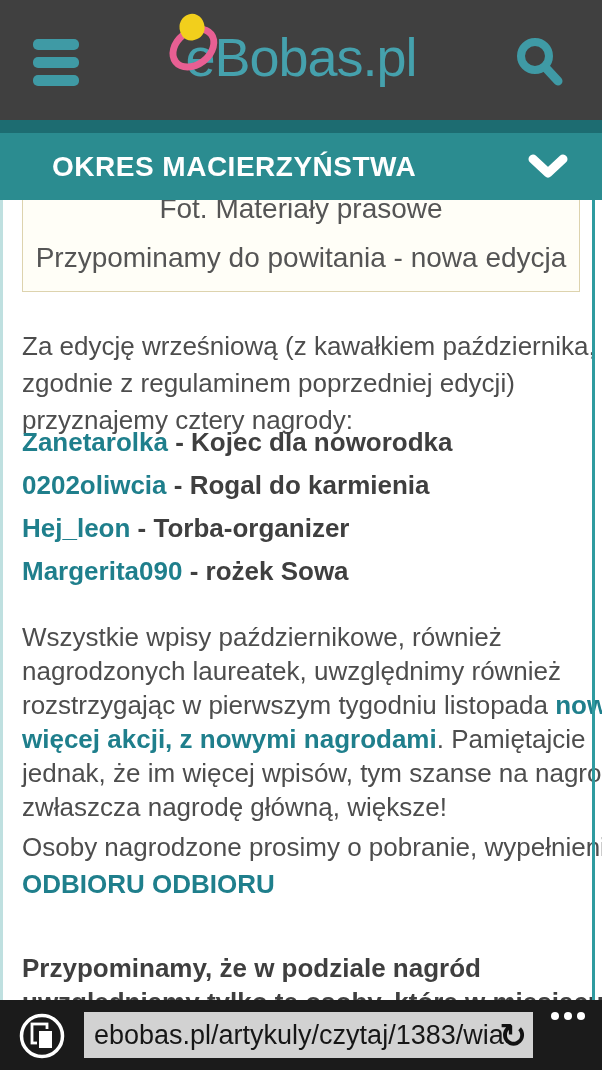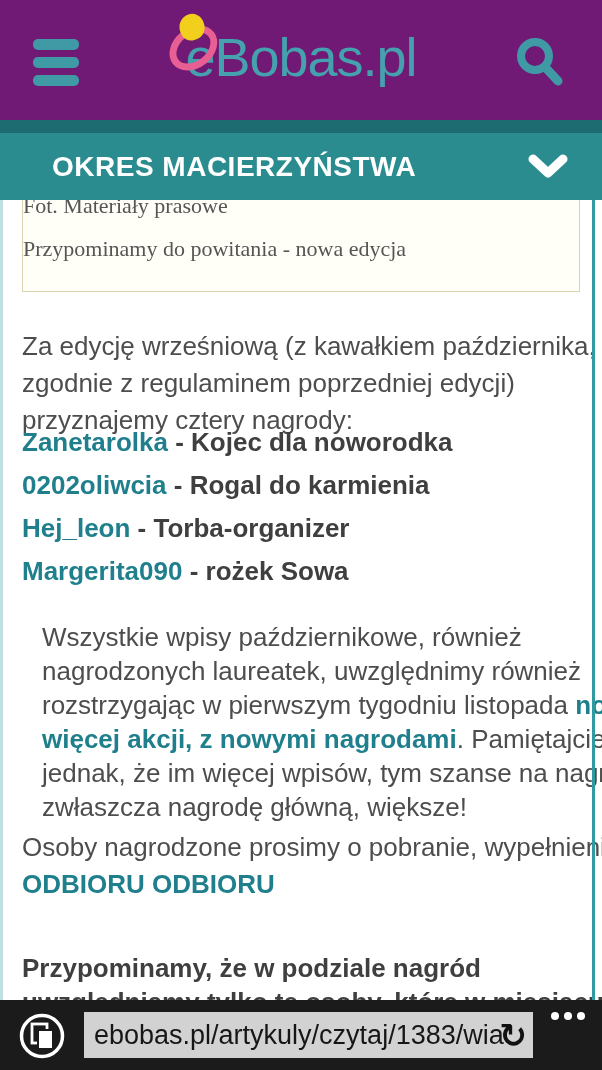--- a/index.html
+++ b/index.html
@@ -1,53 +1,53 @@
 <!DOCTYPE html>
 <html><head>
 <meta charset="utf-8">
 <style>
   html,body{margin:0;padding:0;}
   .phone{
     position:relative;width:602px;height:1070px;overflow:hidden;
     background:#ffffff;font-family:"Liberation Sans",sans-serif;
   }
   
-  .app-header{position:absolute;left:0;top:0;width:602px;height:120px;background:#701a75;}
+  .app-header{position:absolute;left:0;top:0;width:602px;height:120px;background:#404040;}
   .hamburger{position:absolute;left:33px;top:39px;width:46px;height:47px;cursor:pointer;}
   .hamburger .bar{width:46px;height:11px;border-radius:5px;background:#3f9aa5;margin-bottom:7px;}
   .logo{position:absolute;left:50%;top:26px;transform:translateX(-50%);}
   .logo-text{font-size:54px;letter-spacing:-1px;color:#45a1ad;white-space:nowrap;}
   .pacifier{position:absolute;left:-16px;top:-12px;width:52px;height:52px;}
   .pac-ring{position:absolute;left:-2px;top:14px;width:38px;height:26px;border:7px solid #e85f93;border-radius:50%;transform:rotate(-38deg);}
   .pac-knob{position:absolute;left:10px;top:0px;width:25px;height:26px;background:#f2cf1c;border-radius:55% 50% 50% 45%;transform:rotate(-18deg);}
   .search-btn{position:absolute;left:514px;top:36px;width:50px;height:50px;cursor:pointer;}
   
   .banner-strip{position:absolute;left:0;top:120px;width:602px;height:13px;background:#1d6c71;z-index:6;}
   .section-banner{position:absolute;left:0;top:133px;width:602px;height:67px;background:#2b8c90;z-index:6;display:flex;align-items:center;}
   .section-title{color:#ffffff;font-weight:bold;font-size:28px;letter-spacing:.5px;margin-left:52px;flex:1;white-space:nowrap;}
   .section-chevron{margin-right:34px;margin-top:4px;}
   
   .content{position:absolute;left:0;top:0;width:602px;height:1070px;}
   .edge-left{position:absolute;left:0;top:200px;width:3px;height:800px;background:#bfe0e0;z-index:5;}
   .edge-right{position:absolute;left:592px;top:200px;width:3px;height:800px;background:#2f9ba0;z-index:5;}
   .caption-box{
     position:absolute;left:22px;top:150px;width:556px;height:140px;z-index:1;
-    border:1px solid #ddd3ae;background:#fffef7;text-align:left;
-    color:#555555;font-size:22px;font-family:Liberation Serif, serif;
+    border:1px solid #ddd3ae;background:#fffef7;text-align:center;
+    color:#555555;font-size:28px;
   }
   .caption-box .cap1{margin-top:42px;}
   .caption-box .cap2{margin-top:17px;}
   .para{position:absolute;left:22px;width:548px;color:#4d4d4d;font-size:26px;z-index:1;}
   .para .ln{white-space:nowrap;}
   .seg-normal{color:#4d4d4d;}
   .seg-link{color:#1f7f8c;font-weight:bold;cursor:pointer;}
   .seg-bold{color:#3f3f3f;font-weight:bold;}
   .para-p1{top:331px;}  .para-p1 .ln{height:37px;}
   .para-prizes{top:427px;} .para-prizes .ln{height:43px;font-weight:bold;}
-  .para-p2{top:622px;margin-left:20px;} .para-p2 .ln{height:34px;}
+  .para-p2{top:622px;} .para-p2 .ln{height:34px;}
   .para-p3{top:832px;} .para-p3 .ln{height:37px;}
   .para-p4{top:953px;font-weight:bold;color:#3f3f3f;} .para-p4 .ln{height:34px;}
   
   .bottom-bar{position:absolute;left:0;top:1000px;width:602px;height:70px;background:#1b1b1b;z-index:10;}
   .tabs-btn{position:absolute;left:19px;top:13px;width:46px;height:46px;cursor:pointer;}
   .address-bar{
     position:absolute;left:84px;top:12px;width:449px;height:46px;background:#d2d2d2;
     display:flex;align-items:center;overflow:hidden;
   }
   .address-text{

